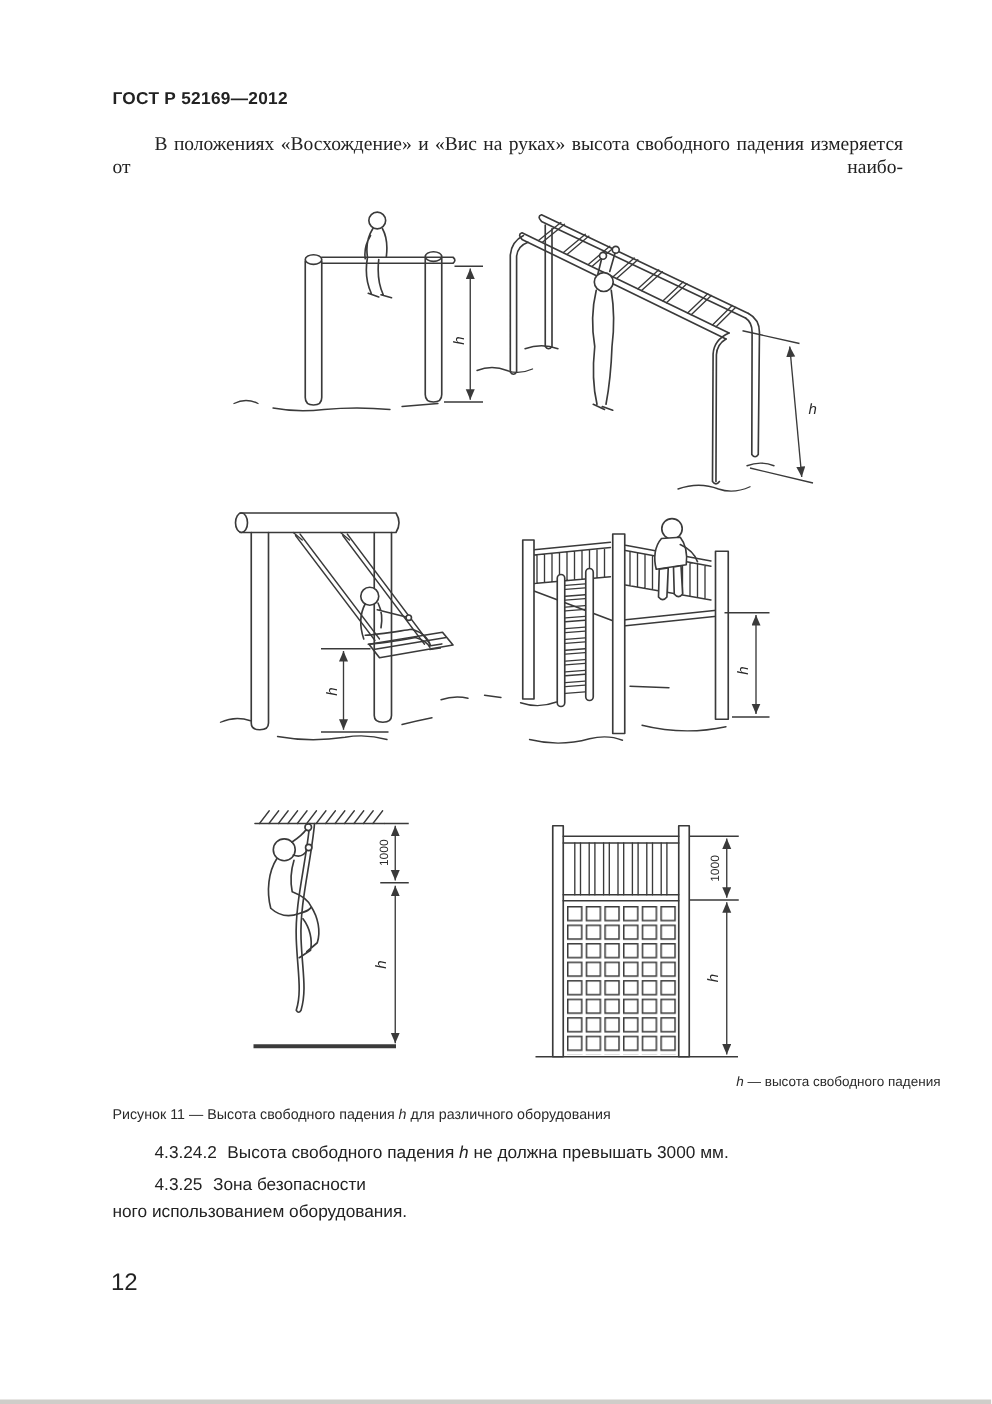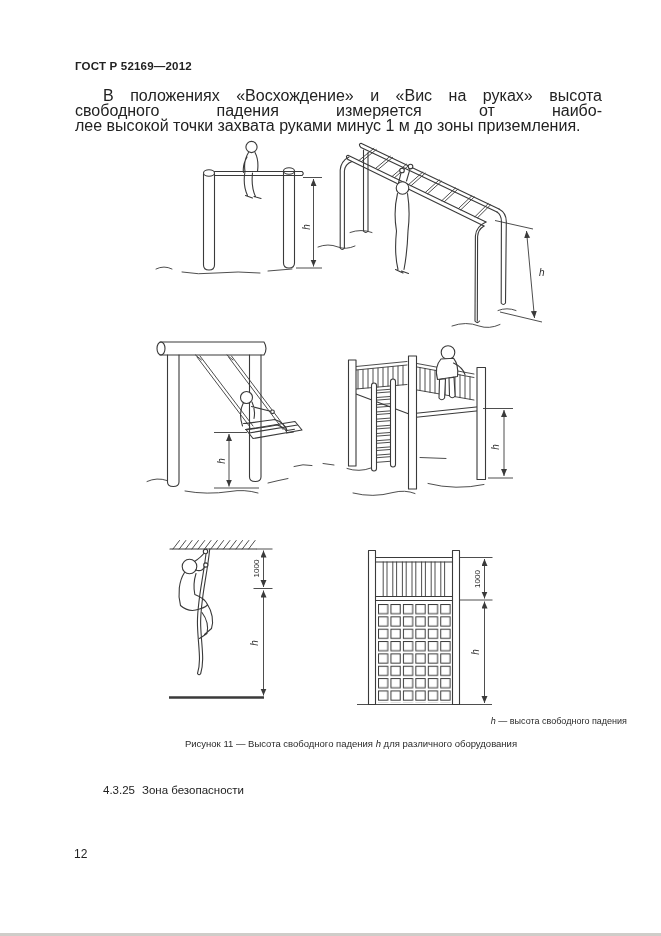--- a/index.html
+++ b/index.html
@@ -1,51 +1,50 @@
 <!DOCTYPE html>
 <html><head>
 <meta charset="utf-8">
 <style>
   html,body{margin:0;padding:0;background:#ffffff;}
   .sheet{position:relative;width:661px;height:936px;background:#fff;overflow:hidden;
          font-family:"Liberation Sans",sans-serif;color:#222;}
   .t{position:absolute;}
   .hdr{left:75px;top:60px;font-size:11.5px;font-weight:bold;letter-spacing:.2px;}
-  .intro{left:75px;top:88px;width:527px;font-size:16px;line-height:15px;}
+  .intro{left:75px;top:88px;width:527px;font-size:13px;line-height:15px;font-family:Liberation Serif, serif;}
   .jl{text-align:justify;text-align-last:justify;}
   .ind{text-indent:28px;}
   .figsvg{position:absolute;left:0;top:0;width:661px;height:936px;}
   .legend{left:75px;top:716px;width:552px;text-align:right;font-size:9px;color:#2a2a2a;}
-  .figcap{left:75px;top:738px;width:552px;text-align:center;font-size:9.5px;color:#2a2a2a;}
+  .figcap{left:75px;top:738px;width:552px;font-size:9.5px;color:#2a2a2a;}
   .par{left:75px;top:762px;width:527px;font-size:11.5px;line-height:15px;}
   .p2{top:783px;font-weight:normal;}
   .p3{top:801px;line-height:14.4px;}
   .pnum{margin-right:7px;}
-  .pgnum{left:74px;top:847px;font-size:12px;}
+  .pgnum{left:74px;top:847px;font-size:16px;}
   .edge{position:absolute;left:0;bottom:0;width:661px;height:3px;background:#cfcdc9;}
   i{font-style:italic;}
   
   .ln{stroke:#3a3a3a;stroke-width:1.1;fill:none;stroke-linecap:round;stroke-linejoin:round;}
   .thin{stroke-width:0.9;}
   .fw{fill:#ffffff;}
   .dim{stroke:#3a3a3a;stroke-width:0.9;fill:none;}
   .thick{stroke-width:2.6;}
   .lbl{font-family:"Liberation Sans",sans-serif;font-style:italic;font-size:10px;fill:#2a2a2a;}
   .lbl1000{font-family:"Liberation Sans",sans-serif;font-size:8px;fill:#2a2a2a;}
 </style>
 </head>
 <body>
 
 <div class="sheet">
 
   <div class="t hdr">ГОСТ Р 52169—2012</div>
 
   <div class="t intro">
     <div class="jl ind">В положениях «Восхождение» и «Вис на руках» высота свободного падения измеряется от наибо-</div>
-    <div>лее высокой точки захвата руками минус 1 м до зоны приземления.</div>
   </div>
 
   <svg class="figsvg" viewBox="0 0 661 936" xmlns="http://www.w3.org/2000/svg">
     <defs>
       <marker id="ar" markerWidth="9" markerHeight="8" refX="7" refY="3" orient="auto-start-reverse" markerUnits="userSpaceOnUse">
         <path d="M0,0 L7,3 L0,6 Z" fill="#3a3a3a"></path>
       </marker>
       <pattern id="net" width="12.45" height="12.35" patternUnits="userSpaceOnUse" x="378" y="604">
         <rect x="0.5" y="0.5" width="9.3" height="9.2" fill="none" stroke="#3a3a3a" stroke-width="1"></rect>
       </pattern>
@@ -160,22 +159,24 @@
       <text class="lbl1000" transform="translate(479.5,579) rotate(-90)" text-anchor="middle">1000</text>
       <line class="dim" x1="484.5" y1="601.5" x2="484.5" y2="703" marker-start="url(#ar)" marker-end="url(#ar)"></line>
       <text class="lbl" transform="translate(478.5,652) rotate(-90)" text-anchor="middle">h</text>
     </g>
   </svg>
 
   <div class="t legend"><i>h</i> <span>— высота свободного падения</span></div>
 
   <div class="t figcap"><span>Рисунок 11 — Высота свободного падения</span> <i>h</i> <span>для различного оборудования</span></div>
 
+  <div class="t par ind"><span class="pnum">4.3.24.2</span><span>Высота свободного падения</span> <i>h</i> <span>не должна превышать 3000 мм.</span></div>
 
   <div class="t par p2 ind"><span class="pnum">4.3.25</span><span>Зона безопасности</span></div>
 
   <div class="t par p3">
+    <div>ного использованием оборудования.</div>
   </div>
 
   <div class="t pgnum">12</div>
 
   <div class="edge"></div>
 </div>
 
 </body></html>

